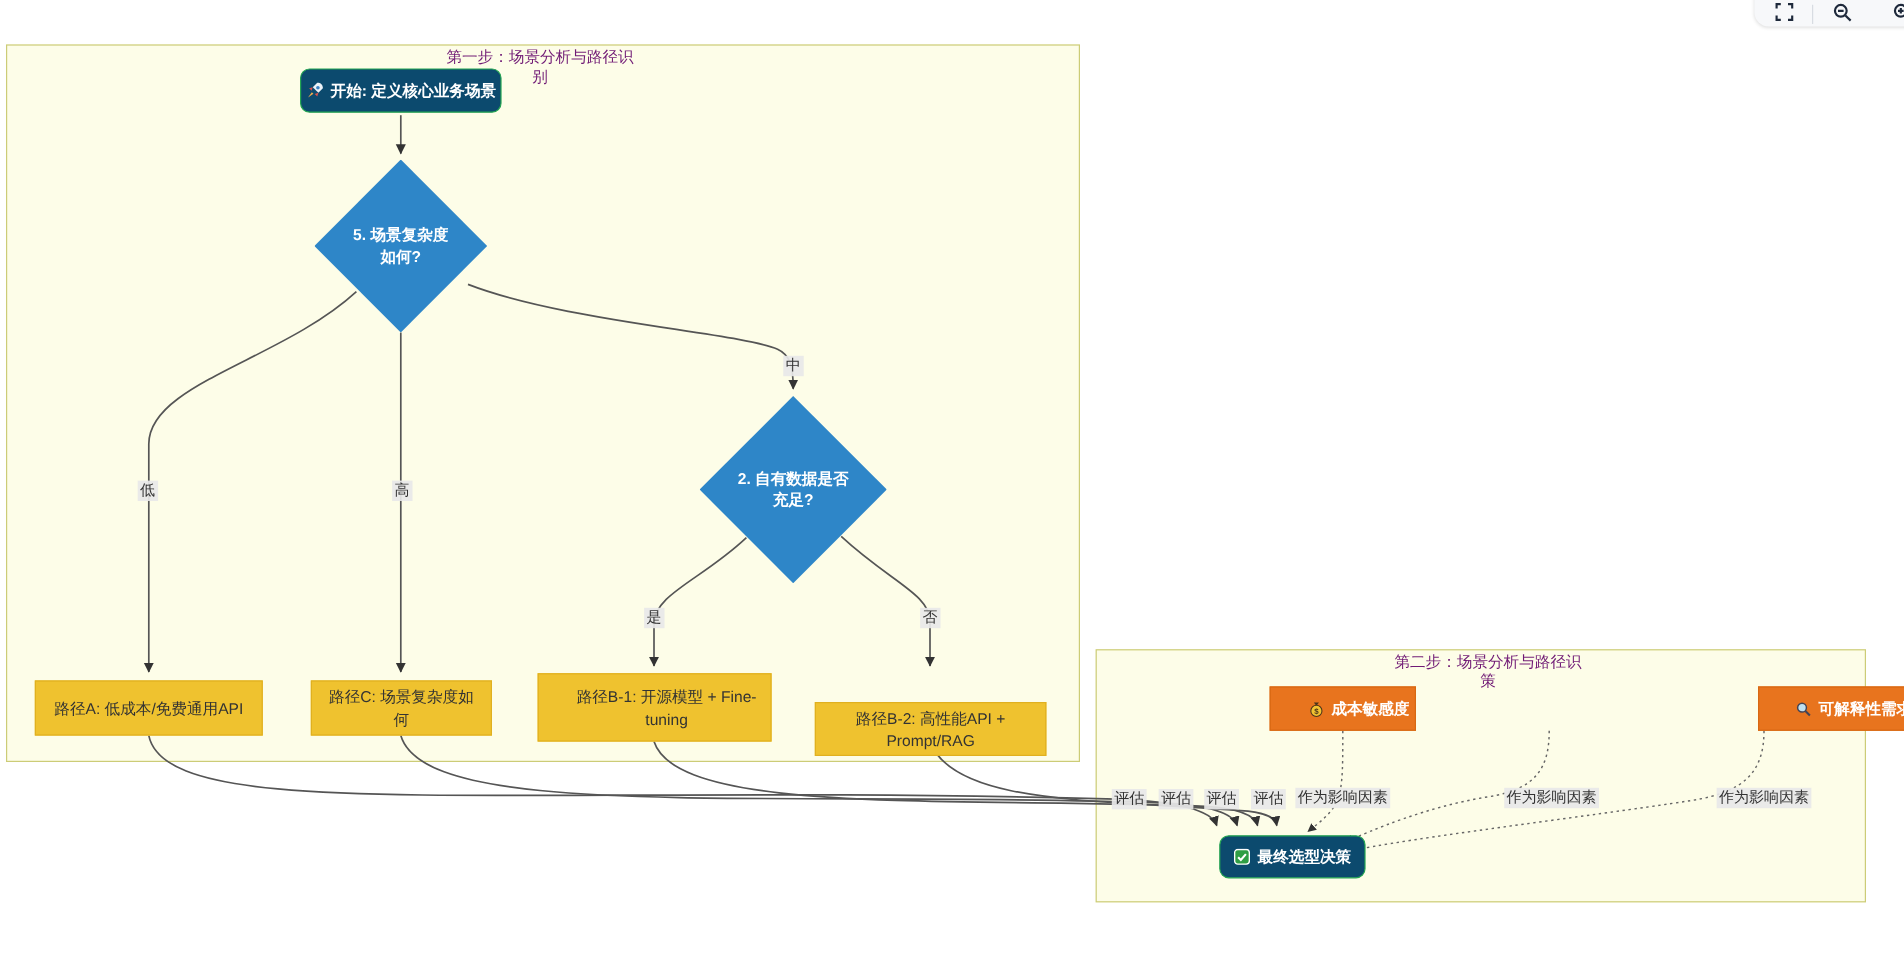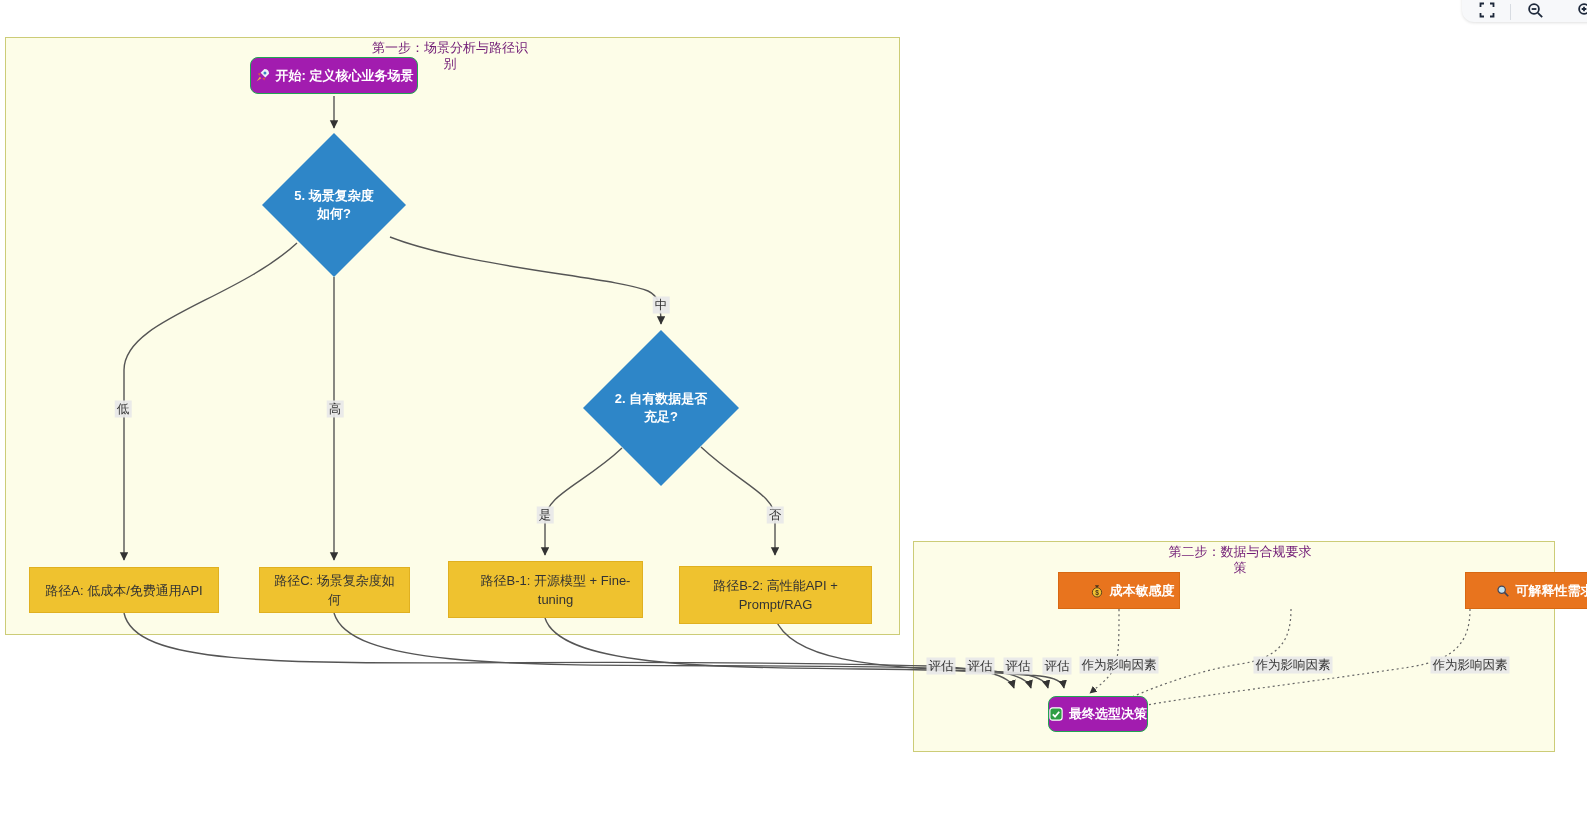--- a/index.html
+++ b/index.html
@@ -2,21 +2,21 @@
 <html><head>
 <meta charset="utf-8">
 <style>
   html,body{margin:0;padding:0;background:#fff;}
   body{font-family:"Liberation Sans","DejaVu Sans",sans-serif;}
   #canvas{position:relative;width:1587px;height:813px;background:#fff;overflow:hidden;}
   .subgraph{position:absolute;background:#FDFDE8;border:1.5px solid #CCCC77;box-sizing:border-box;}
   .sg-title{position:absolute;text-align:center;color:#701a75;font-size:13px;line-height:16px;}
   svg.edges{position:absolute;left:0;top:0;pointer-events:none;}
   .node{position:absolute;box-sizing:border-box;display:flex;align-items:center;justify-content:center;text-align:center;}
-  .start,.final{background:#a21caf;border:1px solid #23A552;border-radius:8px;color:#fff;font-weight:bold;font-size:13px;gap:6px;}
+  .start,.final{background:#0c4a6e;border:1px solid #23A552;border-radius:8px;color:#fff;font-weight:bold;font-size:13px;gap:6px;}
   .diamond{background:#2E86C8;color:#fff;font-weight:bold;font-size:13px;
            clip-path:polygon(50% 0,100% 50%,50% 100%,0 50%);padding:0 26px;}
   .gold{background:#EFC22F;border:1px solid #E0B020;color:#333;font-size:13px;line-height:19px;padding:2px 8px;}
   .orange{background:#E8741E;border:1px solid #D86812;color:#fff;font-size:13px;font-weight:bold;gap:6px;padding-left:26px;}
   .elabel{position:absolute;transform:translate(-50%,-50%);background:rgba(232,232,232,.92);
           color:#333;font-size:12.5px;padding:0 2px;line-height:17px;white-space:nowrap;}
   .icon{display:inline-flex;align-items:center;}
   #toolbar{position:absolute;left:1462px;top:-14px;width:160px;height:36px;background:#F7F8FA;
            border-radius:0 0 0 12px;box-shadow:0 1px 3px rgba(0,0,0,.12);display:flex;align-items:flex-end;}
   .tbtn{position:absolute;bottom:3px;width:22px;height:18px;display:flex;align-items:center;justify-content:center;cursor:pointer;}
@@ -28,21 +28,21 @@
 <div id="canvas">
 
   <div class="subgraph" style="left:5px;top:37px;width:895px;height:598px;"></div>
   <div class="subgraph" style="left:913px;top:541px;width:642px;height:211px;"></div>
 
   <div class="sg-title" style="left:300px;top:40px;width:300px;">
     <div>第一步：场景分析与路径识</div>
     <div>别</div>
   </div>
   <div class="sg-title" style="left:1090px;top:544px;width:300px;">
-    <div>第二步：数据与合规要求</div>
+    <div>第二步：场景分析与路径识</div>
     <div>策</div>
   </div>
 
   <svg class="edges" width="1587" height="813">
     <defs>
       <marker id="arr" markerWidth="7" markerHeight="7" refX="5.5" refY="3" orient="auto">
         <path d="M0,0 L6,3 L0,6 Z" fill="#333"></path>
       </marker>
     </defs>
     <g fill="none" stroke="#555" stroke-width="1.4">
@@ -87,21 +87,21 @@
 
   <div class="node gold" style="left:29px;top:567px;width:190px;height:46px;">
     <span>路径A: 低成本/免费通用API</span>
   </div>
   <div class="node gold" style="left:259px;top:567px;width:151px;height:46px;">
     <span>路径C: 场景复杂度如何</span>
   </div>
   <div class="node gold" style="left:448px;top:561px;width:195px;height:57px;padding-left:28px;">
     <span>路径B-1: 开源模型 + Fine-tuning</span>
   </div>
-  <div class="node gold" style="left:679px;top:566px;width:193px;height:58px;">
+  <div class="node gold" style="left:679px;top:585px;width:193px;height:45px;">
     <span>路径B-2: 高性能API + Prompt/RAG</span>
   </div>
 
   <div class="node orange" style="left:1058px;top:572px;width:122px;height:37px;">
     <span class="icon">
       <svg width="14" height="14" viewBox="0 0 16 16">
           <path d="M5.6 1.5 h4.8 l-1.7 2.6 h-1.4 Z" fill="#4A351B"></path>
           <circle cx="8" cy="9.6" r="5.3" fill="#F2C230" stroke="#4A351B" stroke-width="1"></circle>
           <text x="8" y="12.3" text-anchor="middle" font-size="7.5" font-weight="bold" fill="#4A351B">$</text>
         </svg>
@@ -111,21 +111,21 @@
   <div class="node orange" style="left:1465px;top:572px;width:133px;height:37px;">
     <span class="icon">
       <svg width="14" height="14" viewBox="0 0 16 16">
           <circle cx="6.5" cy="6.5" r="4.2" fill="#BFE0F0" stroke="#445" stroke-width="1.4"></circle>
           <path d="M9.7 9.7 L14 14" stroke="#445" stroke-width="2"></path>
         </svg>
     </span>
     <span>可解释性需求</span>
   </div>
 
-  <div class="node final" style="left:1048px;top:696px;width:100px;height:36px;">
+  <div class="node final" style="left:1016px;top:696px;width:122px;height:36px;">
     <span class="icon">
       <svg width="14" height="14" viewBox="0 0 16 16">
           <rect x="1" y="1" width="14" height="14" rx="3" fill="#2F9E44" stroke="#fff" stroke-width="1.3"></rect>
           <path d="M4.3 8.4 L6.9 11 L11.7 5.4" stroke="#fff" stroke-width="2" fill="none"></path>
         </svg>
     </span>
     <span>最终选型决策</span>
   </div>
 
   <div class="elabel" style="left:123px;top:409px;">低</div>

